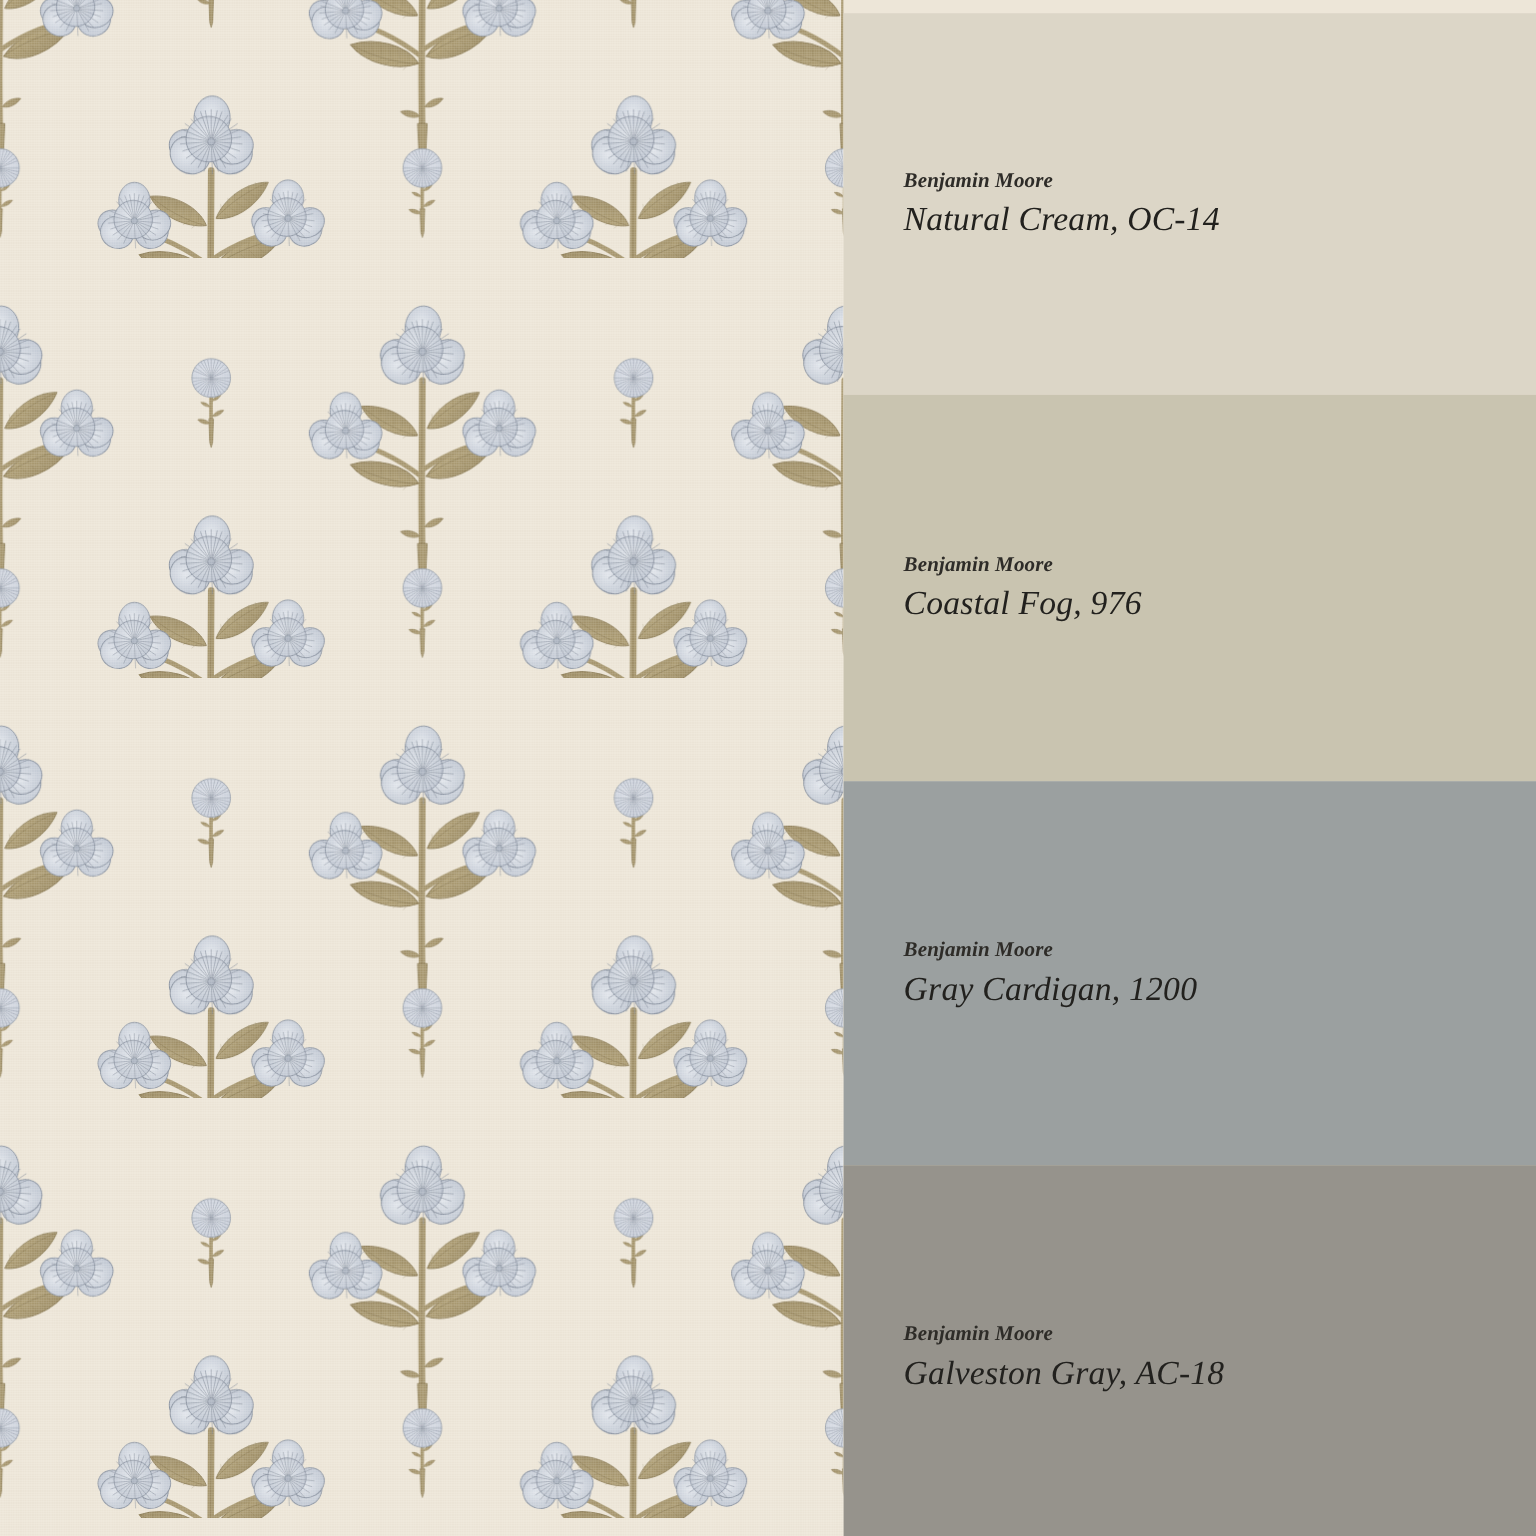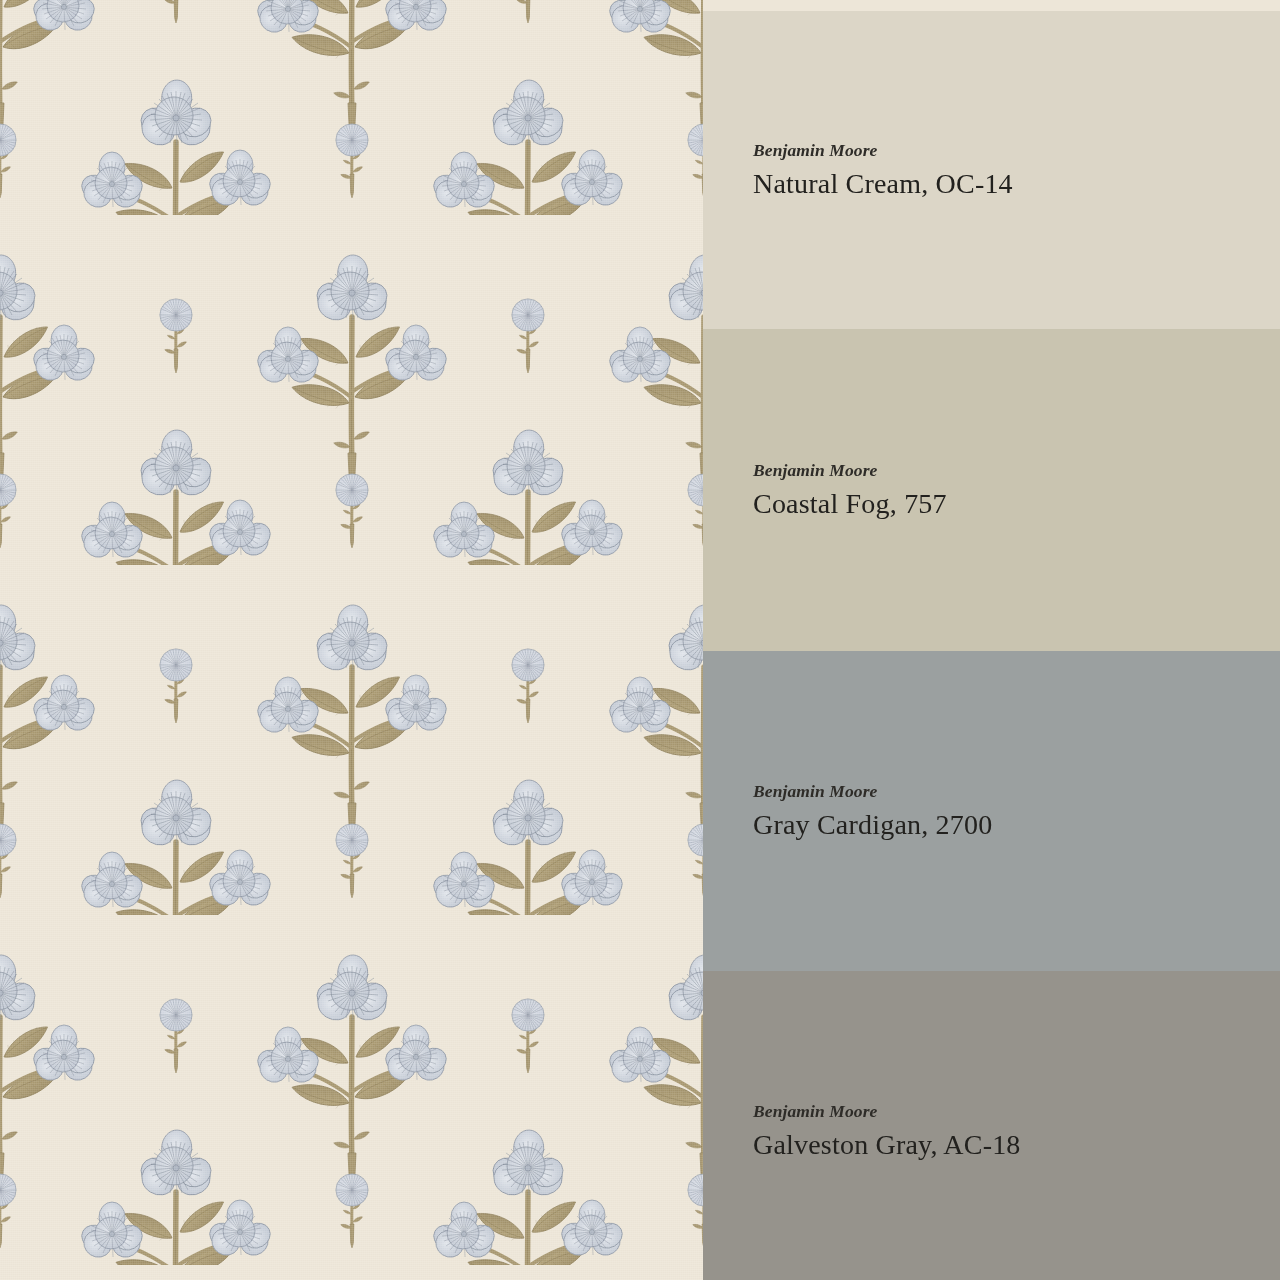--- a/index.html
+++ b/index.html
@@ -71,20 +71,21 @@
   .swatch-brand {
     font-style: italic;
     font-weight: bold;
     font-size: 17.5px;
     letter-spacing: .1px;
     color: #2e2c28;
     line-height: 1.35;
     margin: 0 0 4px 0;
   }
   .swatch-name {
+    font-style: italic;
     font-size: 28px;
     letter-spacing: .2px;
     color: #22211e;
     line-height: 1.25;
     margin: 0;
     white-space: nowrap;
   }
 </style>
 </head>
 <body>
@@ -354,26 +355,26 @@
 
   <div id="swatch-column" style="left: 703px; width: 577px; height: 1280px; margin-top: 11px;">
 
     <div class="swatch" style="background-color: rgb(220, 214, 199); height: 318px;">
       <div class="swatch-brand">Benjamin Moore</div>
       <div class="swatch-name">Natural Cream, OC-14</div>
     </div>
 
     <div class="swatch" style="background-color: rgb(201, 196, 176); height: 322px;">
       <div class="swatch-brand">Benjamin Moore</div>
-      <div class="swatch-name">Coastal Fog, 757</div>
+      <div class="swatch-name">Coastal Fog, 976</div>
     </div>
 
     <div class="swatch" style="background-color: rgb(155, 160, 160); height: 320px;">
       <div class="swatch-brand">Benjamin Moore</div>
-      <div class="swatch-name">Gray Cardigan, 2700</div>
+      <div class="swatch-name">Gray Cardigan, 1200</div>
     </div>
 
     <div class="swatch" style="background-color: rgb(150, 147, 140); height: 320px;">
       <div class="swatch-brand">Benjamin Moore</div>
       <div class="swatch-name">Galveston Gray, AC-18</div>
     </div>
 
   </div>
 </div>
 

